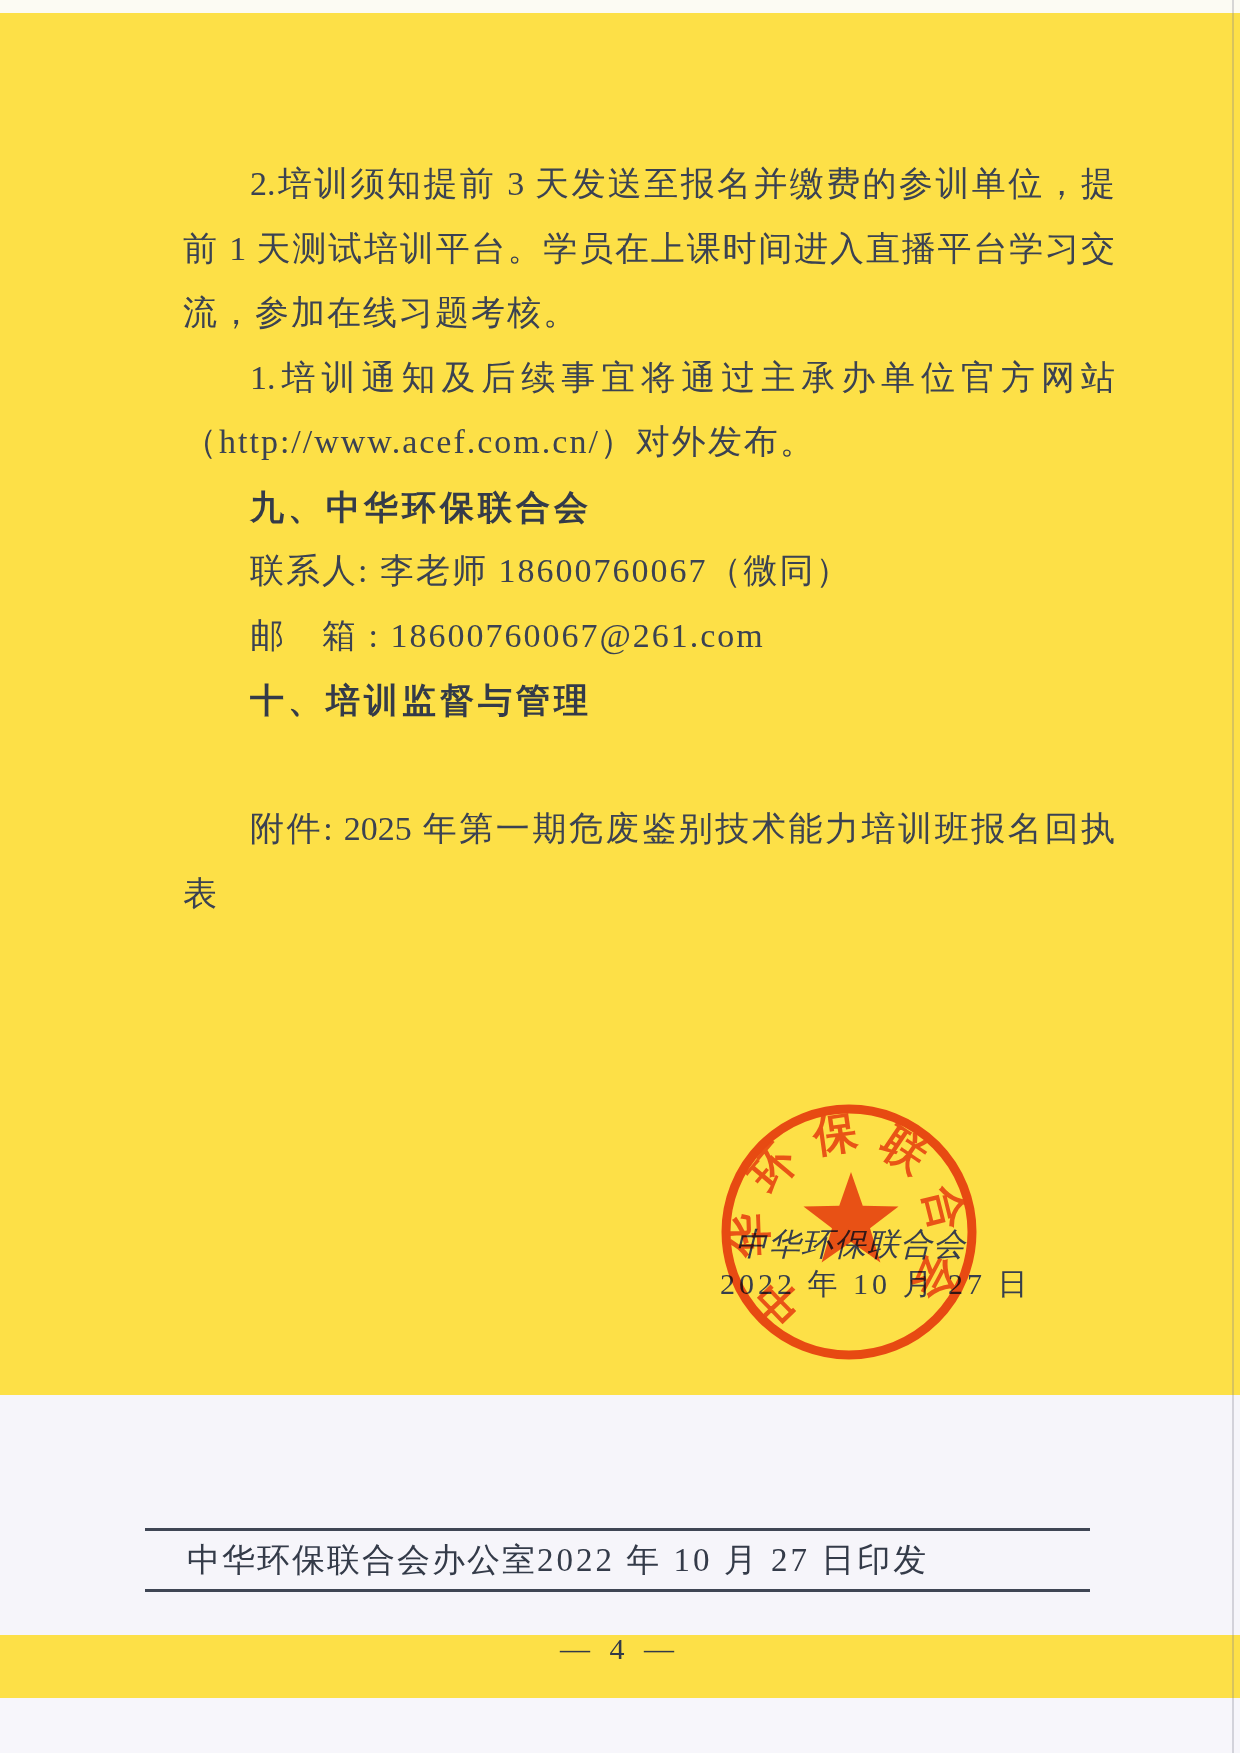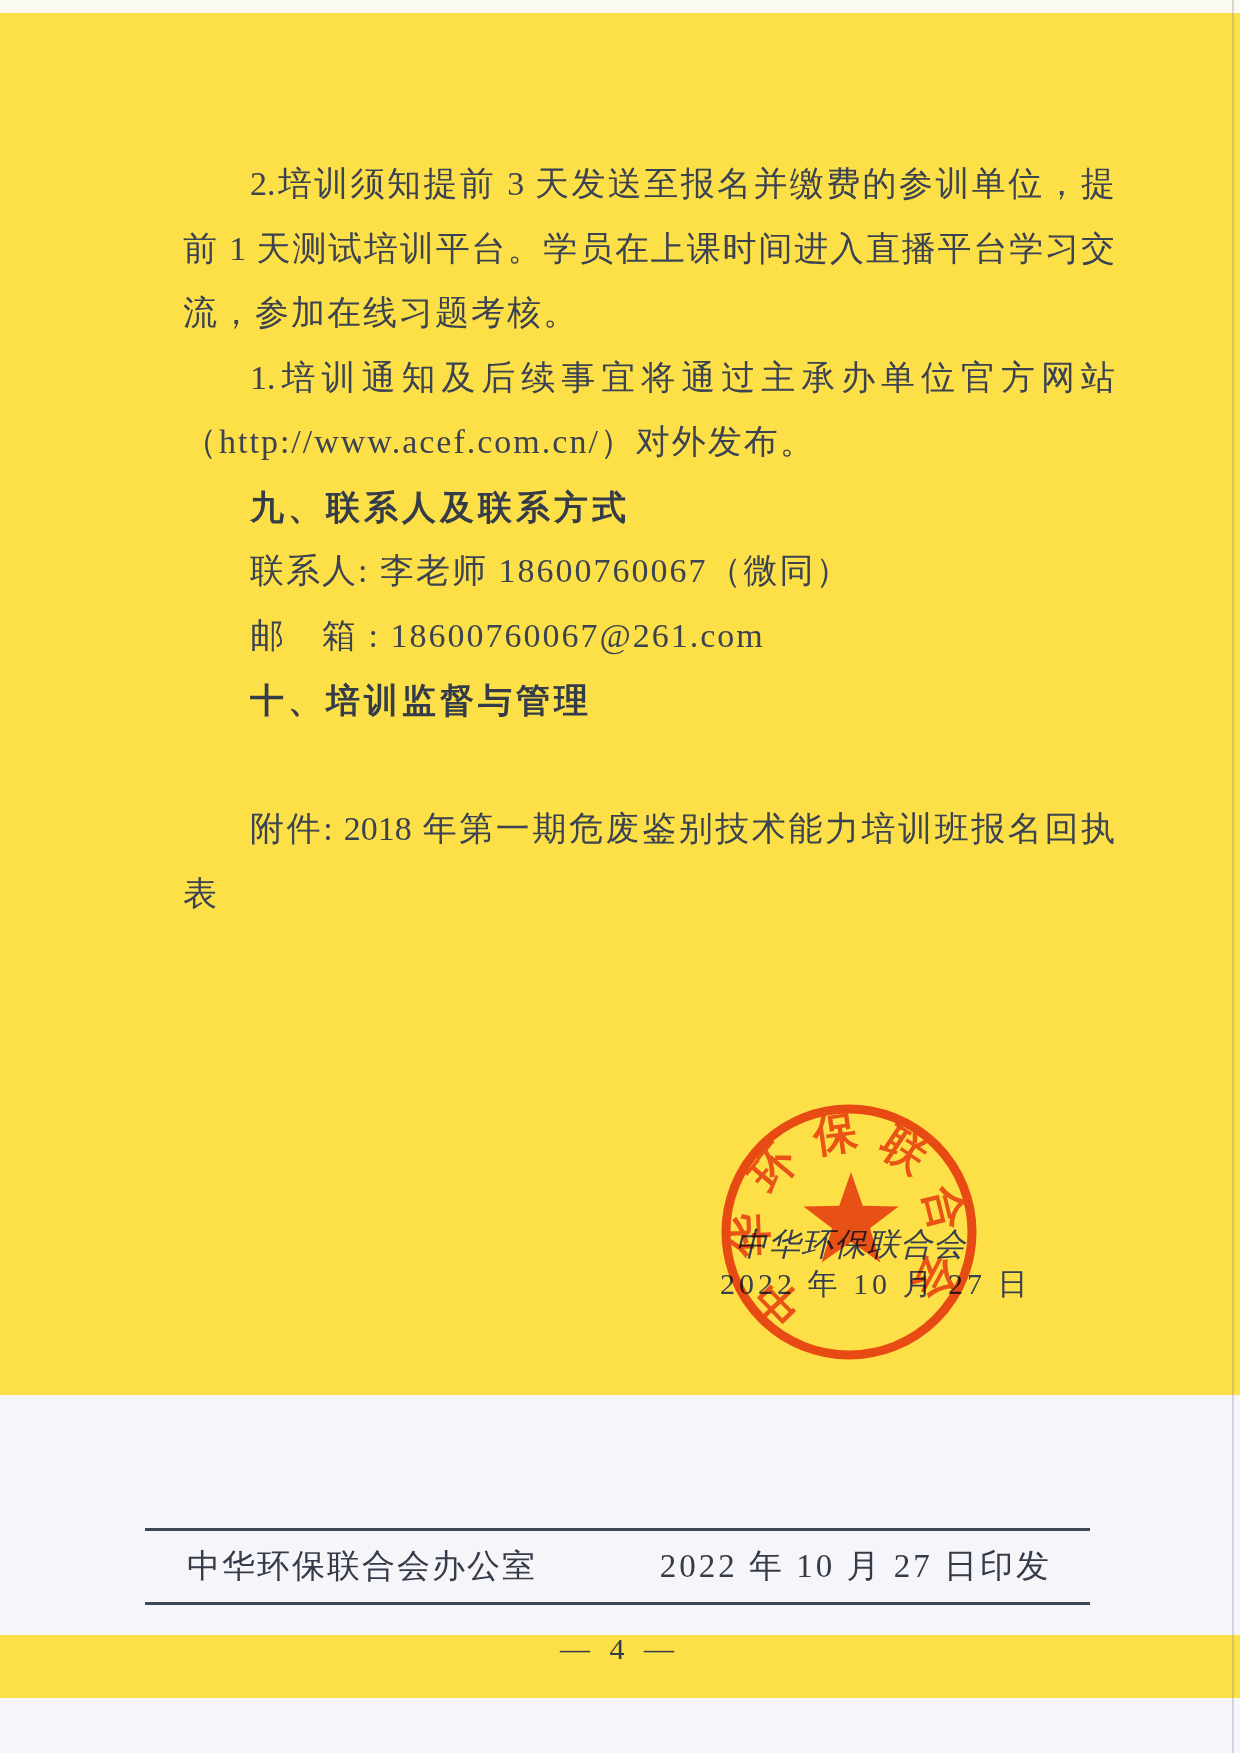--- a/index.html
+++ b/index.html
@@ -42,24 +42,24 @@
   }
 
   
   .seal{
     position:absolute;left:712px;top:1098px;width:272px;height:272px;
     z-index:3;mix-blend-mode:multiply;opacity:.92;
   }
 
   
   .footer{
-    position:absolute;left:145px;top:1528px;width:945px;height:77px;
+    position:absolute;left:145px;top:1528px;width:945px;height:64px;
     border-top:3px solid #3f4654;border-bottom:3px solid #3f4654;
     box-sizing:border-box;
-    display:flex;align-items:center;justify-content:space-between;
+    display:flex;align-items:center;
     padding:0 38px 0 42px;
     font-size:33px;color:#343b49;
   }
   .footer .f-left{letter-spacing:2px;white-space:nowrap;}
   .footer .f-right{letter-spacing:3px;white-space:nowrap;}
 
   .page-num{
     position:absolute;left:0;top:1632px;width:100%;
     text-align:center;font-size:30px;letter-spacing:6px;color:#333a48;
   }
@@ -72,26 +72,26 @@
   <div class="scan-band"></div>
   <div class="scan-bottom"></div>
   <div class="scan-right"></div>
 
   <div class="body-text" id="body-text">
       <div class="line indent justify">2.培训须知提前 3 天发送至报名并缴费的参训单位，提</div>
       <div class="line justify">前 1 天测试培训平台。学员在上课时间进入直播平台学习交</div>
       <div class="line">流，参加在线习题考核。</div>
       <div class="line indent justify">1.培训通知及后续事宜将通过主承办单位官方网站</div>
       <div class="line">（http://www.acef.com.cn/）对外发布。</div>
-      <div class="line indent bold">九、联系人及联系方式</div>
+      <div class="line indent bold">九、中华环保联合会</div>
       <div class="line indent">联系人: 李老师 18600760067（微同）</div>
       <div class="line indent">邮　箱 : 18600760067@261.com</div>
       <div class="line indent bold">十、培训监督与管理</div>
       <div class="line spacer"></div>
-      <div class="line indent justify">附件: 2018 年第一期危废鉴别技术能力培训班报名回执</div>
+      <div class="line indent justify">附件: 2025 年第一期危废鉴别技术能力培训班报名回执</div>
       <div class="line">表</div>
     </div>
 
   <svg class="seal" id="seal-svg" viewBox="0 0 272 272" xmlns="http://www.w3.org/2000/svg">
     <circle id="seal-ring" cx="137" cy="134" r="123" fill="none" stroke-width="9" stroke="#e8452f"></circle>
     <path id="seal-star" d="M139,74L150.75570504584945,107.81966011250105L186.55282581475768,108.54915028125264L158.02113032590307,130.18033988749895L168.38926261462365,164.45084971874738L139,144L109.61073738537635,164.45084971874738L119.97886967409693,130.18033988749895L91.44717418524232,108.54915028125264L127.24429495415053,107.81966011250105Z" fill="#e8452f" opacity="0.95"></path>
     <g id="seal-chars" font-size="44" font-weight="700" font-family="Liberation Sans, DejaVu Sans, sans-serif" text-anchor="middle">
         <text x="65.7853597664735" y="217.7711786754407" fill="#e8452f" opacity="0.93" transform="rotate(-134 65.7853597664735 202.7711786754407)">中</text>
         <text x="38.060308125109515" y="152.45505017354756" fill="#e8452f" opacity="0.93" transform="rotate(-92 38.060308125109515 137.45505017354756)">华</text>
         <text x="61.16160013122118" y="85.36402664103261" fill="#e8452f" opacity="0.93" transform="rotate(-50 61.16160013122118 70.36402664103261)">环</text>

